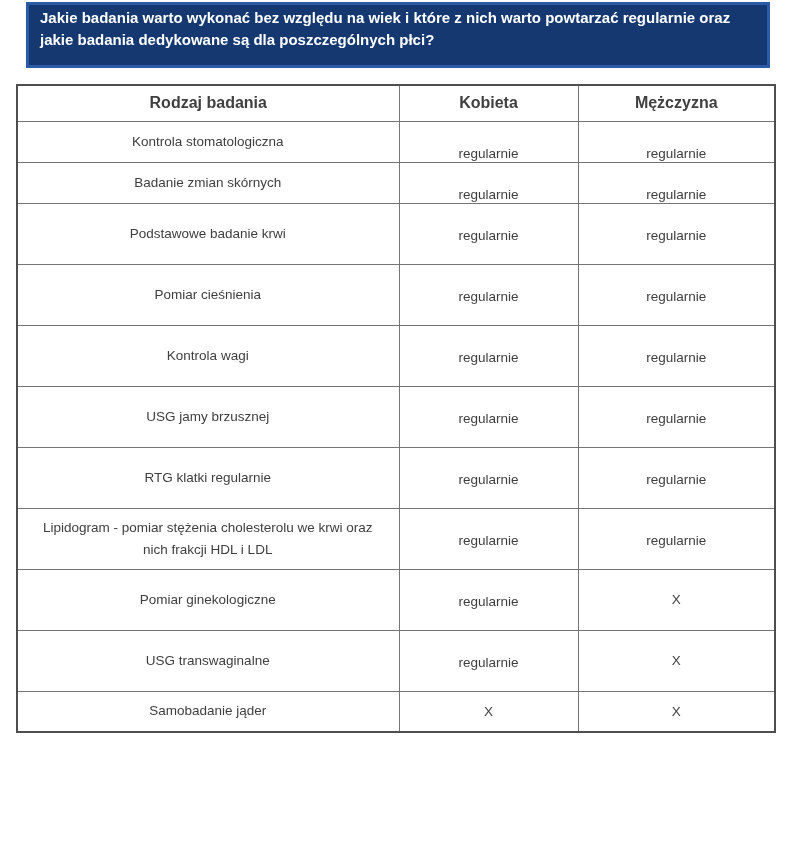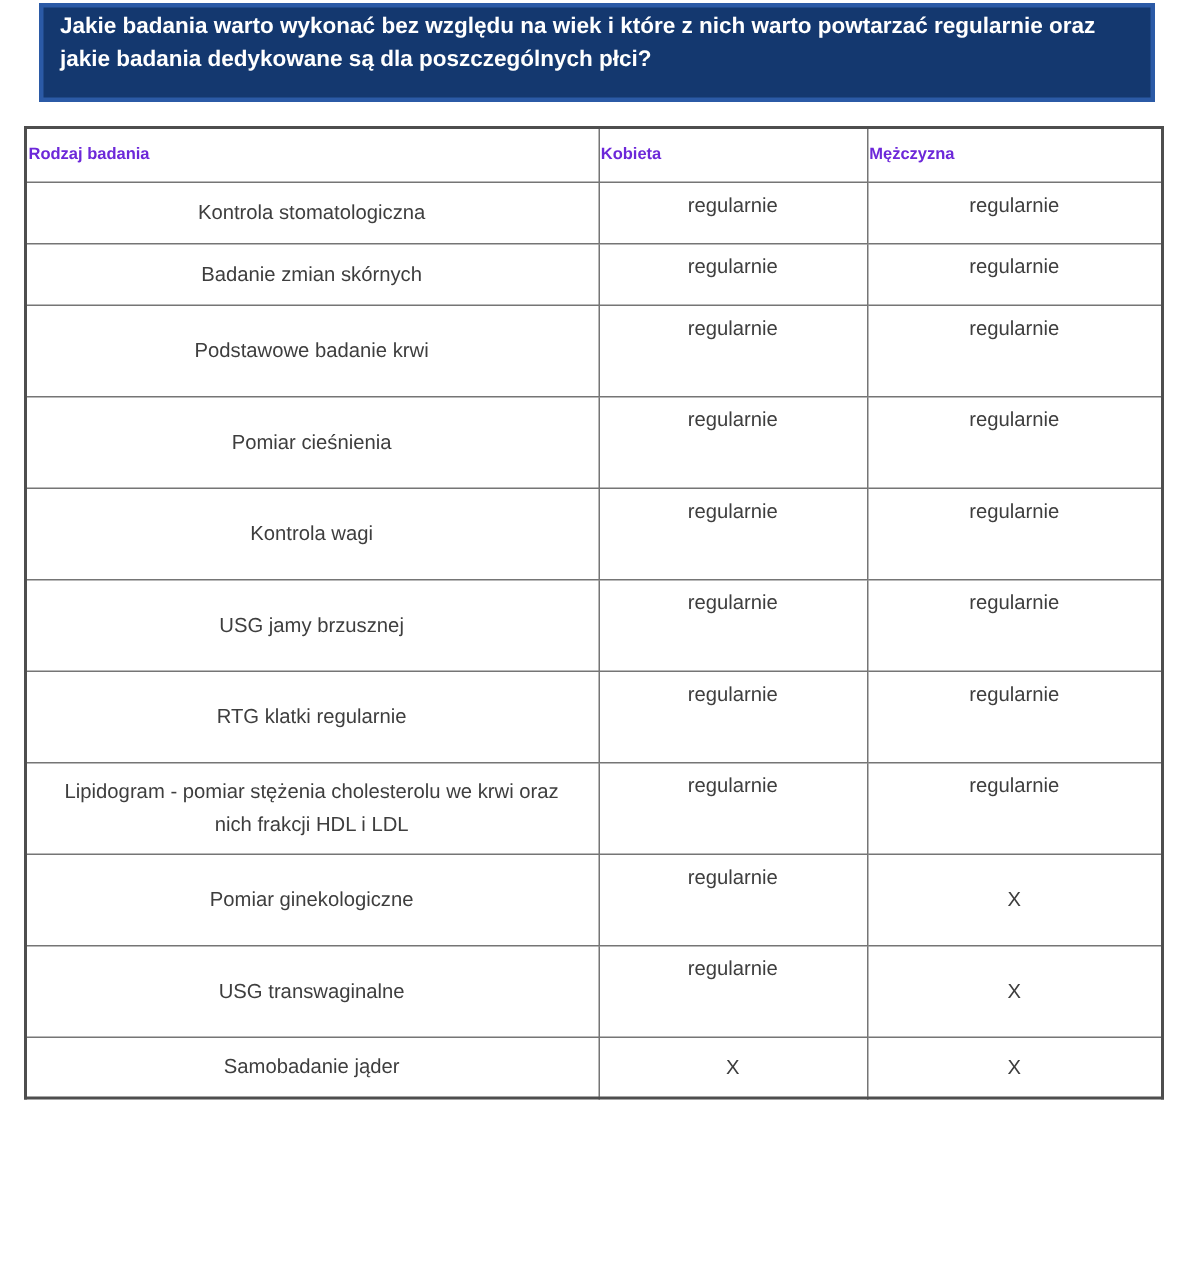--- a/index.html
+++ b/index.html
@@ -41,35 +41,35 @@
   }
   .exam-table th,
   .exam-table td {
     border: 1px solid var(--table-grid, #757575);
     box-sizing: border-box;
     overflow: hidden;
   }
   .exam-table thead tr { height: 36px; }
   .exam-table th {
     font-weight: bold;
-    text-align: left;
+    text-align: center;
     vertical-align: middle;
-    color: #6d28d9;
-    font-size: 11px;
+    color: #404040;
+    font-size: 16px;
   }
   tr.short { height: 41px; }
   tr.tall  { height: 61px; }
   td.label {
     text-align: center;
     vertical-align: middle;
     padding: 0 20px 0 19px;
     line-height: 22px;
   }
   td.val { text-align: center; }
-  td.val.top { vertical-align: top; padding-top: 7px; }
+  td.val.top { vertical-align: top; padding-top: 24px; }
   td.val.mid { vertical-align: middle; }
 </style>
 </head>
 <body>
 
 <div class="banner">
   <div class="banner-text">Jakie badania warto wykonać bez względu na wiek i które z nich warto powtarzać regularnie oraz jakie badania dedykowane są dla poszczególnych płci?</div>
 </div>
 
 <table class="exam-table">

